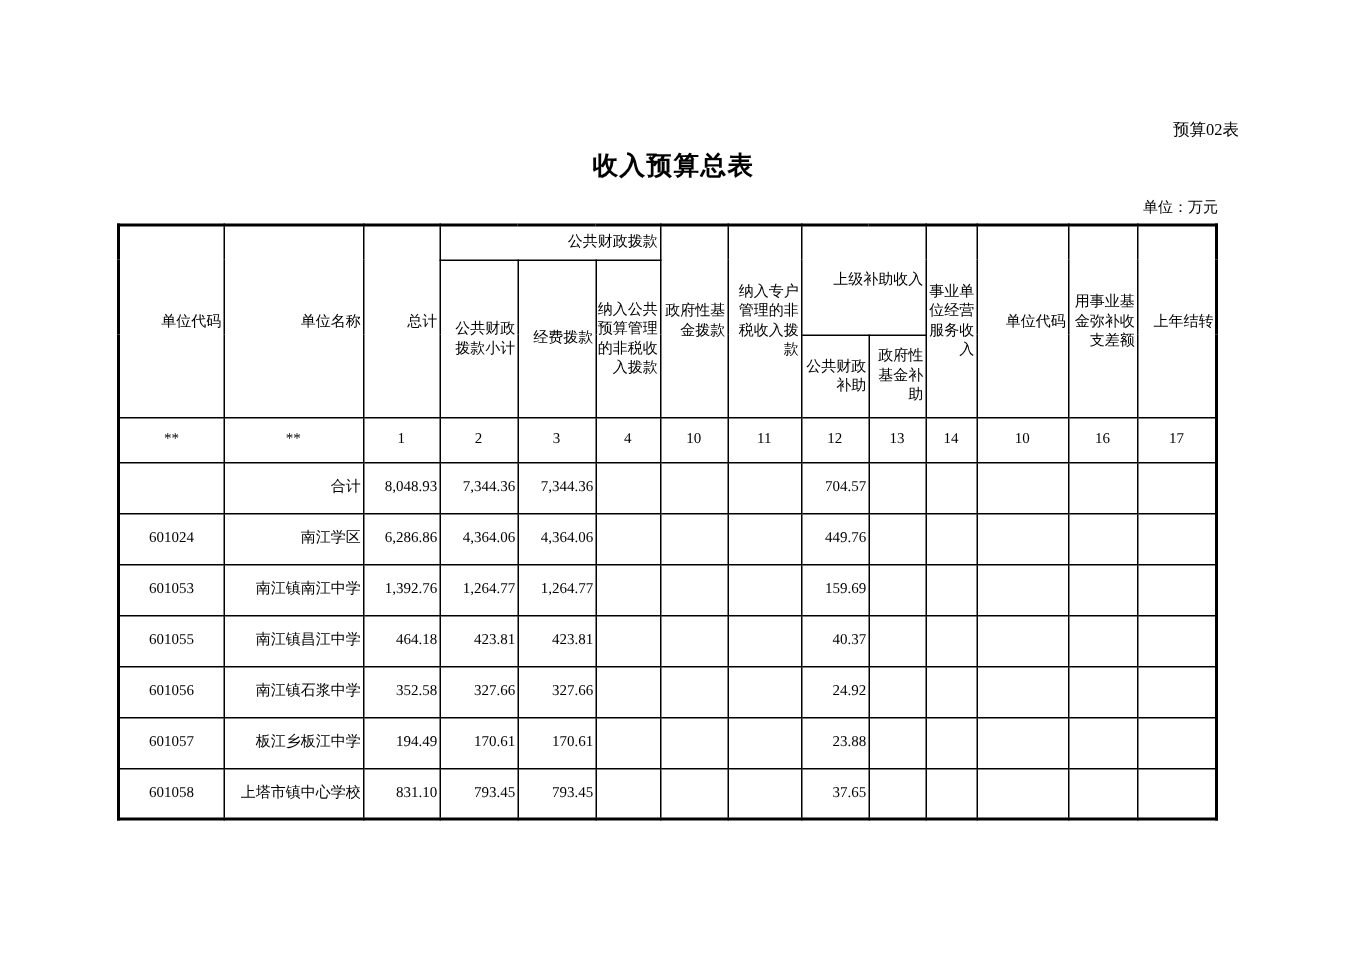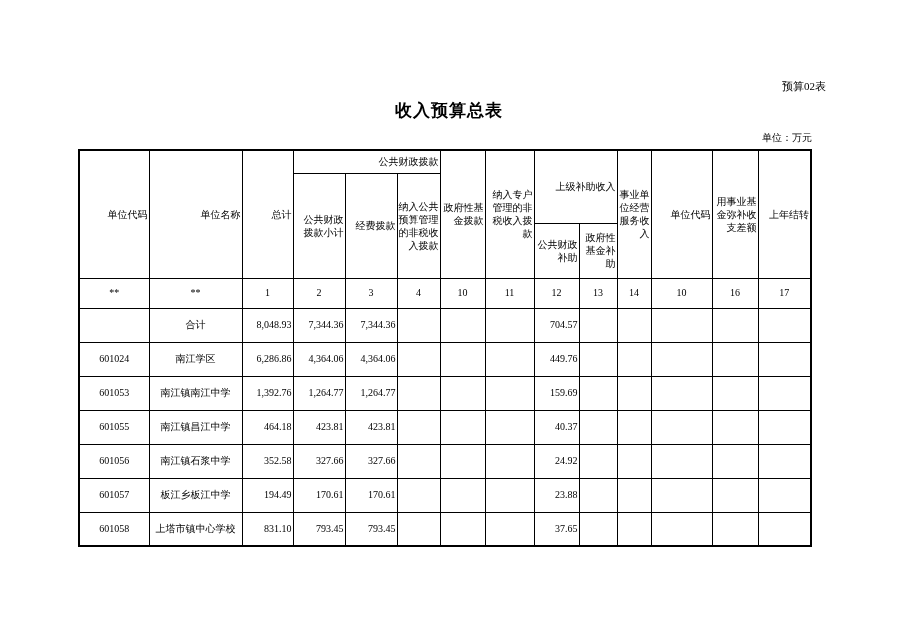--- a/index.html
+++ b/index.html
@@ -61,21 +61,21 @@
   table.budget td {
     font-size: 10px;
     line-height: 12px;
   }
   tr.hr1 { height: 23px; }
   tr.hr2 { height: 50px; }
   tr.hr3 { height: 55px; }
   tr.numrow { height: 30px; }
   tr.datarow { height: 34px; }
   td.colnum, td.code { text-align: center; }
-  td.name { text-align: center; padding: 0 2px; white-space: nowrap; }
+  td.name { text-align: right; padding: 0 2px; white-space: nowrap; }
   td.num { text-align: right; padding-right: 3px; white-space: nowrap; }
   th.p0 { padding: 0; }
   th.no-right { border-right: none; }
   th.no-left { border-left: none; margin-left: 48px; }
 </style>
 </head>
 <body>
 
 <div class="page">
 

